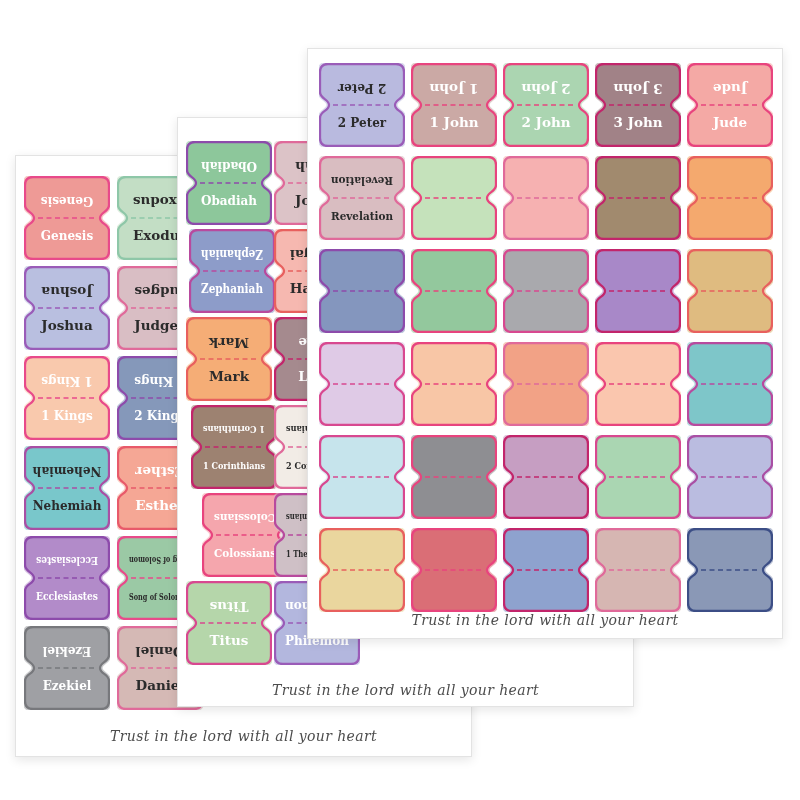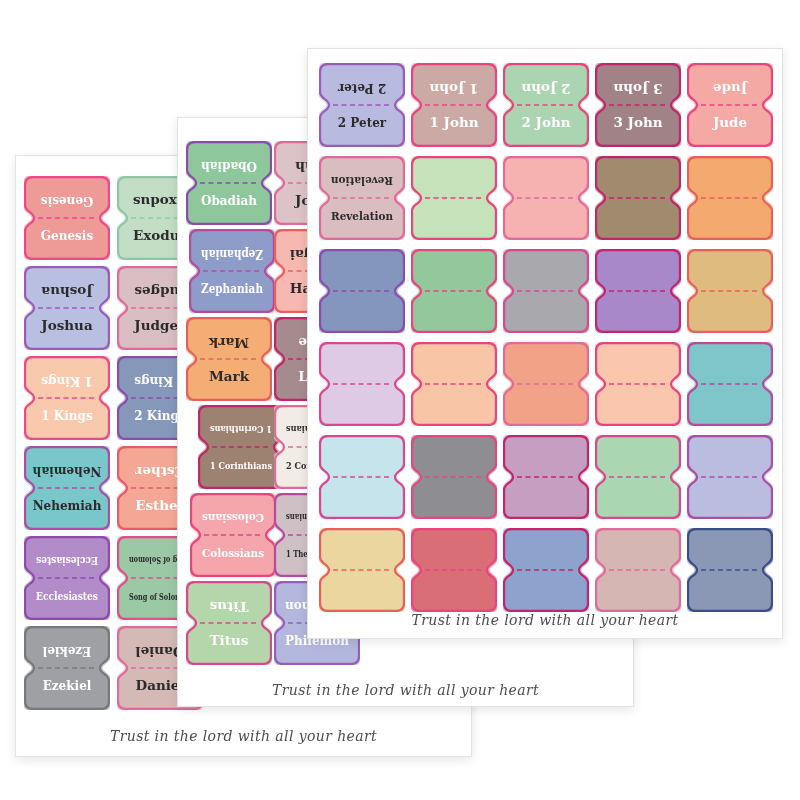--- a/index.html
+++ b/index.html
@@ -187,39 +187,39 @@
         </div>
         <div class="tab" style="left: 96px; top: 199px;">
           <svg width="86" height="84">
             <path d="M 9 1 L 77 1 Q 85 1 85 9 L 85 29 C 85 36 76 36 76 42 C 76 48 85 48 85 55 L 85 75 Q 85 83 77 83 L 9 83 Q 1 83 1 75 L 1 55 C 1 48 10 48 10 42 C 10 36 1 36 1 29 L 1 9 Q 1 1 9 1 Z" fill="none" stroke="#a58a8e" stroke-width="5" opacity="0.55"></path>
             <path d="M 9 1 L 77 1 Q 85 1 85 9 L 85 29 C 85 36 76 36 76 42 C 76 48 85 48 85 55 L 85 75 Q 85 83 77 83 L 9 83 Q 1 83 1 75 L 1 55 C 1 48 10 48 10 42 C 10 36 1 36 1 29 L 1 9 Q 1 1 9 1 Z" fill="#a58a8e" stroke="#c2256b" stroke-width="2.3"></path>
             <line x1="14" x2="72" y1="42" y2="42" stroke="#c2256b" stroke-width="1.6" stroke-dasharray="5 3.5"></line>
             <text x="43" y="29" text-anchor="middle" fill="#ffffff" font-size="13.5" font-weight="bold" font-family="&quot;DejaVu Serif&quot;, serif" transform="rotate(180 43 25)">Luke</text>
             <text x="43" y="64" text-anchor="middle" fill="#ffffff" font-size="13.5" font-weight="bold" font-family="&quot;DejaVu Serif&quot;, serif">Luke</text>
           </svg>
         </div>
-        <div class="tab" style="left: 20px; top: 287px;">
+        <div class="tab" style="left: 13px; top: 287px;">
           <svg width="86" height="84">
             <path d="M 9 1 L 77 1 Q 85 1 85 9 L 85 29 C 85 36 76 36 76 42 C 76 48 85 48 85 55 L 85 75 Q 85 83 77 83 L 9 83 Q 1 83 1 75 L 1 55 C 1 48 10 48 10 42 C 10 36 1 36 1 29 L 1 9 Q 1 1 9 1 Z" fill="none" stroke="#9d8271" stroke-width="5" opacity="0.55"></path>
             <path d="M 9 1 L 77 1 Q 85 1 85 9 L 85 29 C 85 36 76 36 76 42 C 76 48 85 48 85 55 L 85 75 Q 85 83 77 83 L 9 83 Q 1 83 1 75 L 1 55 C 1 48 10 48 10 42 C 10 36 1 36 1 29 L 1 9 Q 1 1 9 1 Z" fill="#9d8271" stroke="#c2256b" stroke-width="2.3"></path>
             <line x1="14" x2="72" y1="42" y2="42" stroke="#c2256b" stroke-width="1.6" stroke-dasharray="5 3.5"></line>
             <text x="43" y="29" text-anchor="middle" fill="#ffffff" font-size="9" font-weight="bold" font-family="&quot;DejaVu Serif&quot;, serif" textLength="62" lengthAdjust="spacingAndGlyphs" transform="rotate(180 43 25)">1 Corinthians</text>
             <text x="43" y="64" text-anchor="middle" fill="#ffffff" font-size="9" font-weight="bold" font-family="&quot;DejaVu Serif&quot;, serif" textLength="62" lengthAdjust="spacingAndGlyphs">1 Corinthians</text>
           </svg>
         </div>
         <div class="tab" style="left: 96px; top: 287px;">
           <svg width="86" height="84">
             <path d="M 9 1 L 77 1 Q 85 1 85 9 L 85 29 C 85 36 76 36 76 42 C 76 48 85 48 85 55 L 85 75 Q 85 83 77 83 L 9 83 Q 1 83 1 75 L 1 55 C 1 48 10 48 10 42 C 10 36 1 36 1 29 L 1 9 Q 1 1 9 1 Z" fill="none" stroke="#f2ece6" stroke-width="5" opacity="0.55"></path>
             <path d="M 9 1 L 77 1 Q 85 1 85 9 L 85 29 C 85 36 76 36 76 42 C 76 48 85 48 85 55 L 85 75 Q 85 83 77 83 L 9 83 Q 1 83 1 75 L 1 55 C 1 48 10 48 10 42 C 10 36 1 36 1 29 L 1 9 Q 1 1 9 1 Z" fill="#f2ece6" stroke="#e06a9a" stroke-width="2.3"></path>
             <line x1="14" x2="72" y1="42" y2="42" stroke="#e06a9a" stroke-width="1.6" stroke-dasharray="5 3.5"></line>
             <text x="43" y="29" text-anchor="middle" fill="#2b2b2b" font-size="9" font-weight="bold" font-family="&quot;DejaVu Serif&quot;, serif" textLength="62" lengthAdjust="spacingAndGlyphs" transform="rotate(180 43 25)">2 Corinthians</text>
             <text x="43" y="64" text-anchor="middle" fill="#2b2b2b" font-size="9" font-weight="bold" font-family="&quot;DejaVu Serif&quot;, serif" textLength="62" lengthAdjust="spacingAndGlyphs">2 Corinthians</text>
           </svg>
         </div>
-        <div class="tab" style="left: 12px; top: 375px; text-align: center;">
+        <div class="tab" style="left: 24px; top: 375px; text-align: center;">
           <svg width="86" height="84">
             <path d="M 9 1 L 77 1 Q 85 1 85 9 L 85 29 C 85 36 76 36 76 42 C 76 48 85 48 85 55 L 85 75 Q 85 83 77 83 L 9 83 Q 1 83 1 75 L 1 55 C 1 48 10 48 10 42 C 10 36 1 36 1 29 L 1 9 Q 1 1 9 1 Z" fill="none" stroke="#f5a6ad" stroke-width="5" opacity="0.55"></path>
             <path d="M 9 1 L 77 1 Q 85 1 85 9 L 85 29 C 85 36 76 36 76 42 C 76 48 85 48 85 55 L 85 75 Q 85 83 77 83 L 9 83 Q 1 83 1 75 L 1 55 C 1 48 10 48 10 42 C 10 36 1 36 1 29 L 1 9 Q 1 1 9 1 Z" fill="#f5a6ad" stroke="#e8447e" stroke-width="2.3"></path>
             <line x1="14" x2="72" y1="42" y2="42" stroke="#e8447e" stroke-width="1.6" stroke-dasharray="5 3.5"></line>
             <text x="43" y="29" text-anchor="middle" fill="#ffffff" font-size="10.5" font-weight="bold" font-family="&quot;DejaVu Serif&quot;, serif" textLength="62" lengthAdjust="spacingAndGlyphs" transform="rotate(180 43 25)">Colossians</text>
             <text x="43" y="64" text-anchor="middle" fill="#ffffff" font-size="10.5" font-weight="bold" font-family="&quot;DejaVu Serif&quot;, serif" textLength="62" lengthAdjust="spacingAndGlyphs">Colossians</text>
           </svg>
         </div>
         <div class="tab" style="left: 96px; top: 375px;">
           <svg width="86" height="84">

